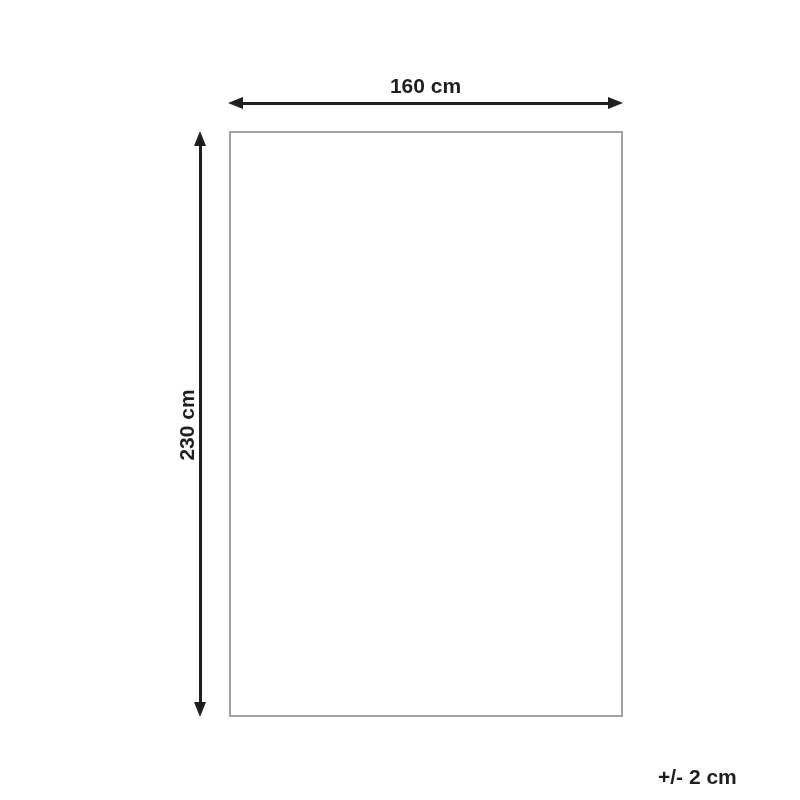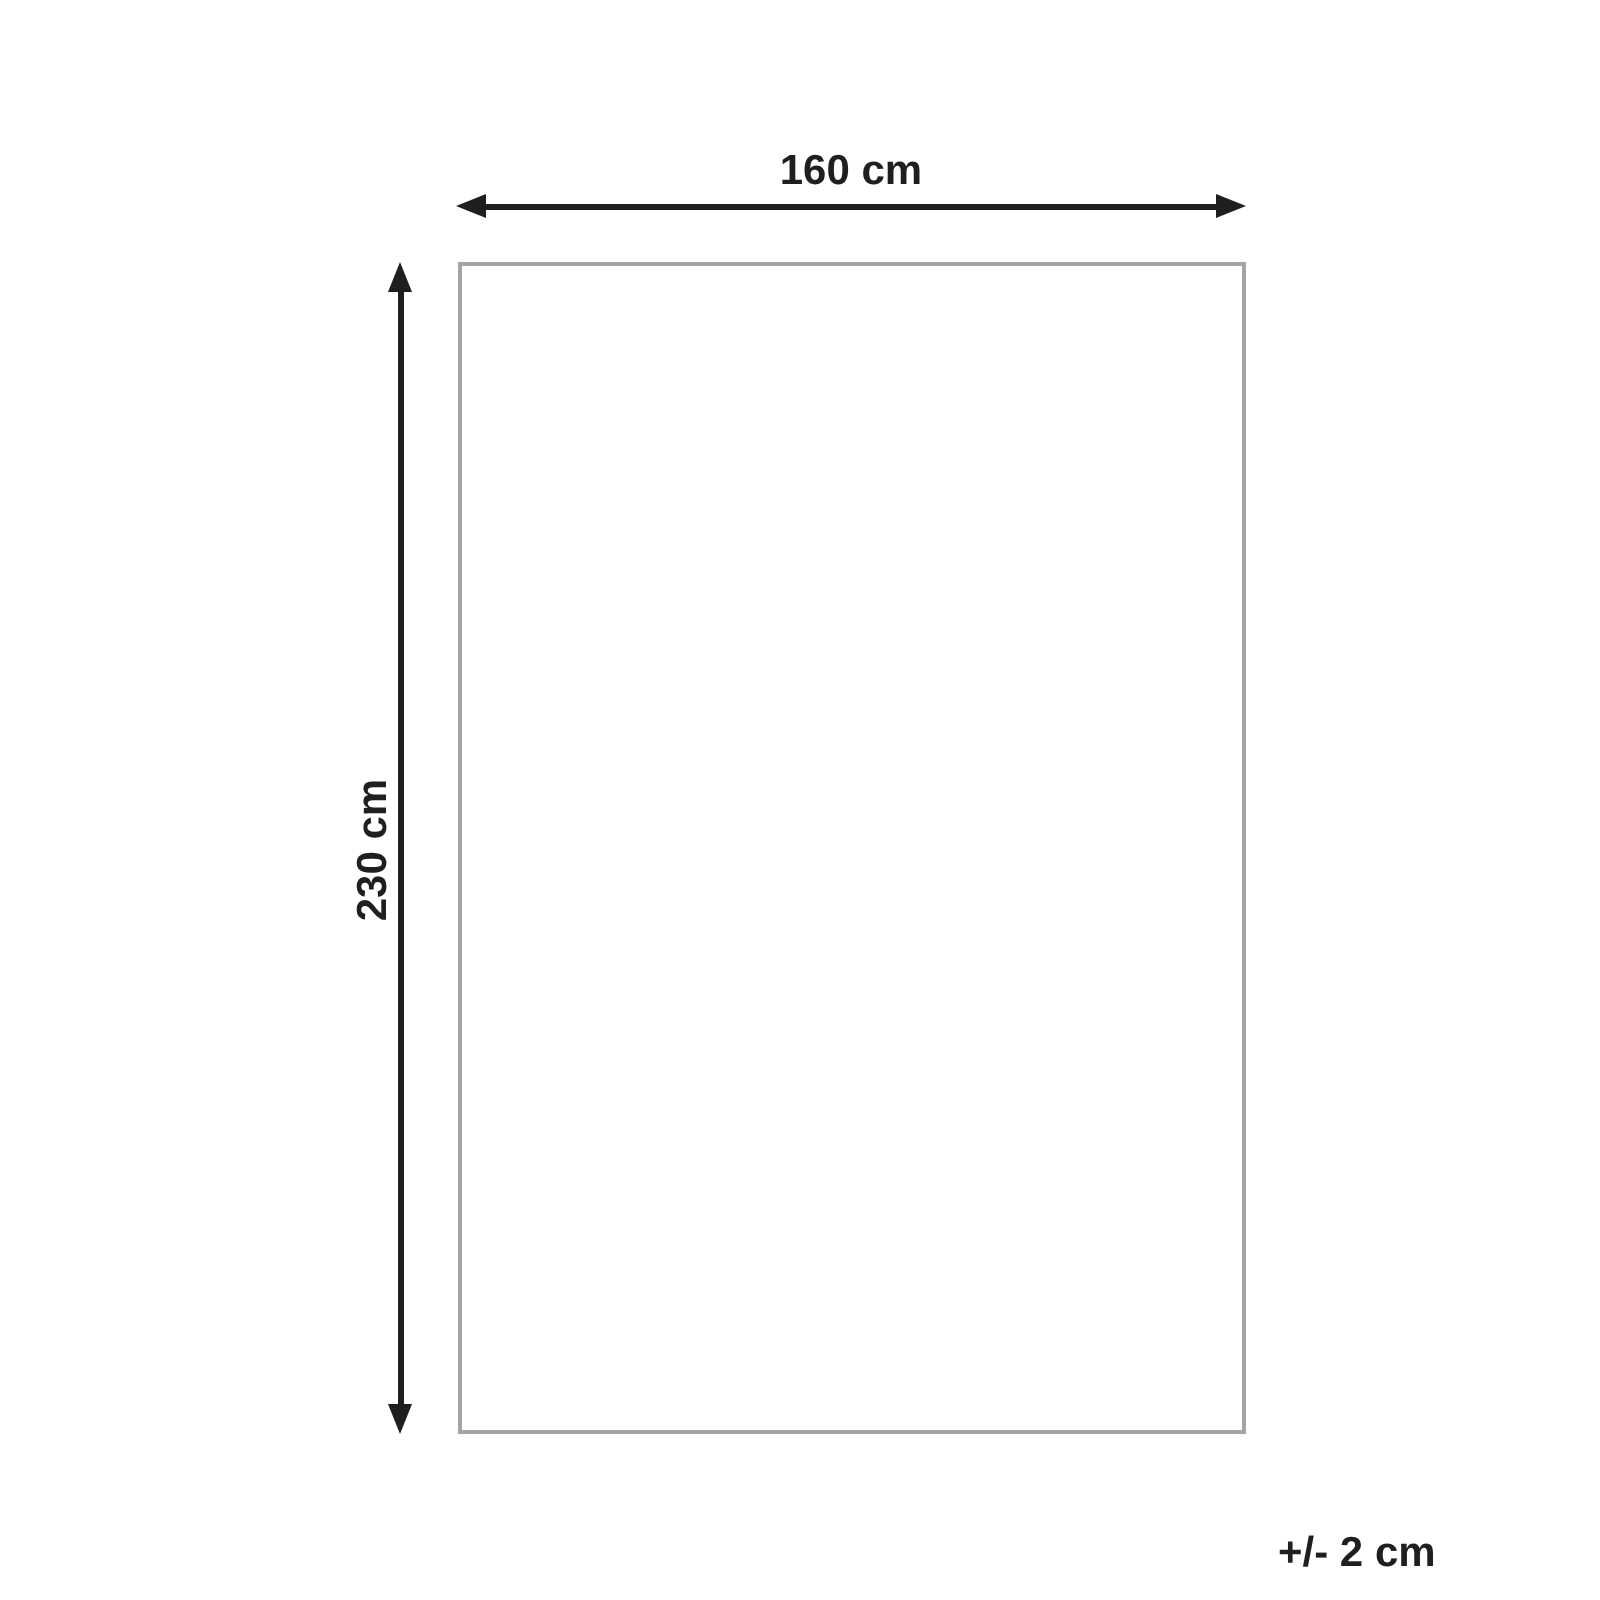--- a/index.html
+++ b/index.html
@@ -96,21 +96,21 @@
     width: 395px;
     top: 74px;
     text-align: center;
   }
   .label-height {
     left: 187px;
     top: 425px;
     transform: translate(-50%, -50%) rotate(-90deg);
   }
   .label-tolerance {
-    left: 639px;
+    left: 658px;
     top: 765px;
   }
 </style>
 </head>
 <body>
 
 <div class="canvas">
 
   <div class="rug-outline"></div>
 

